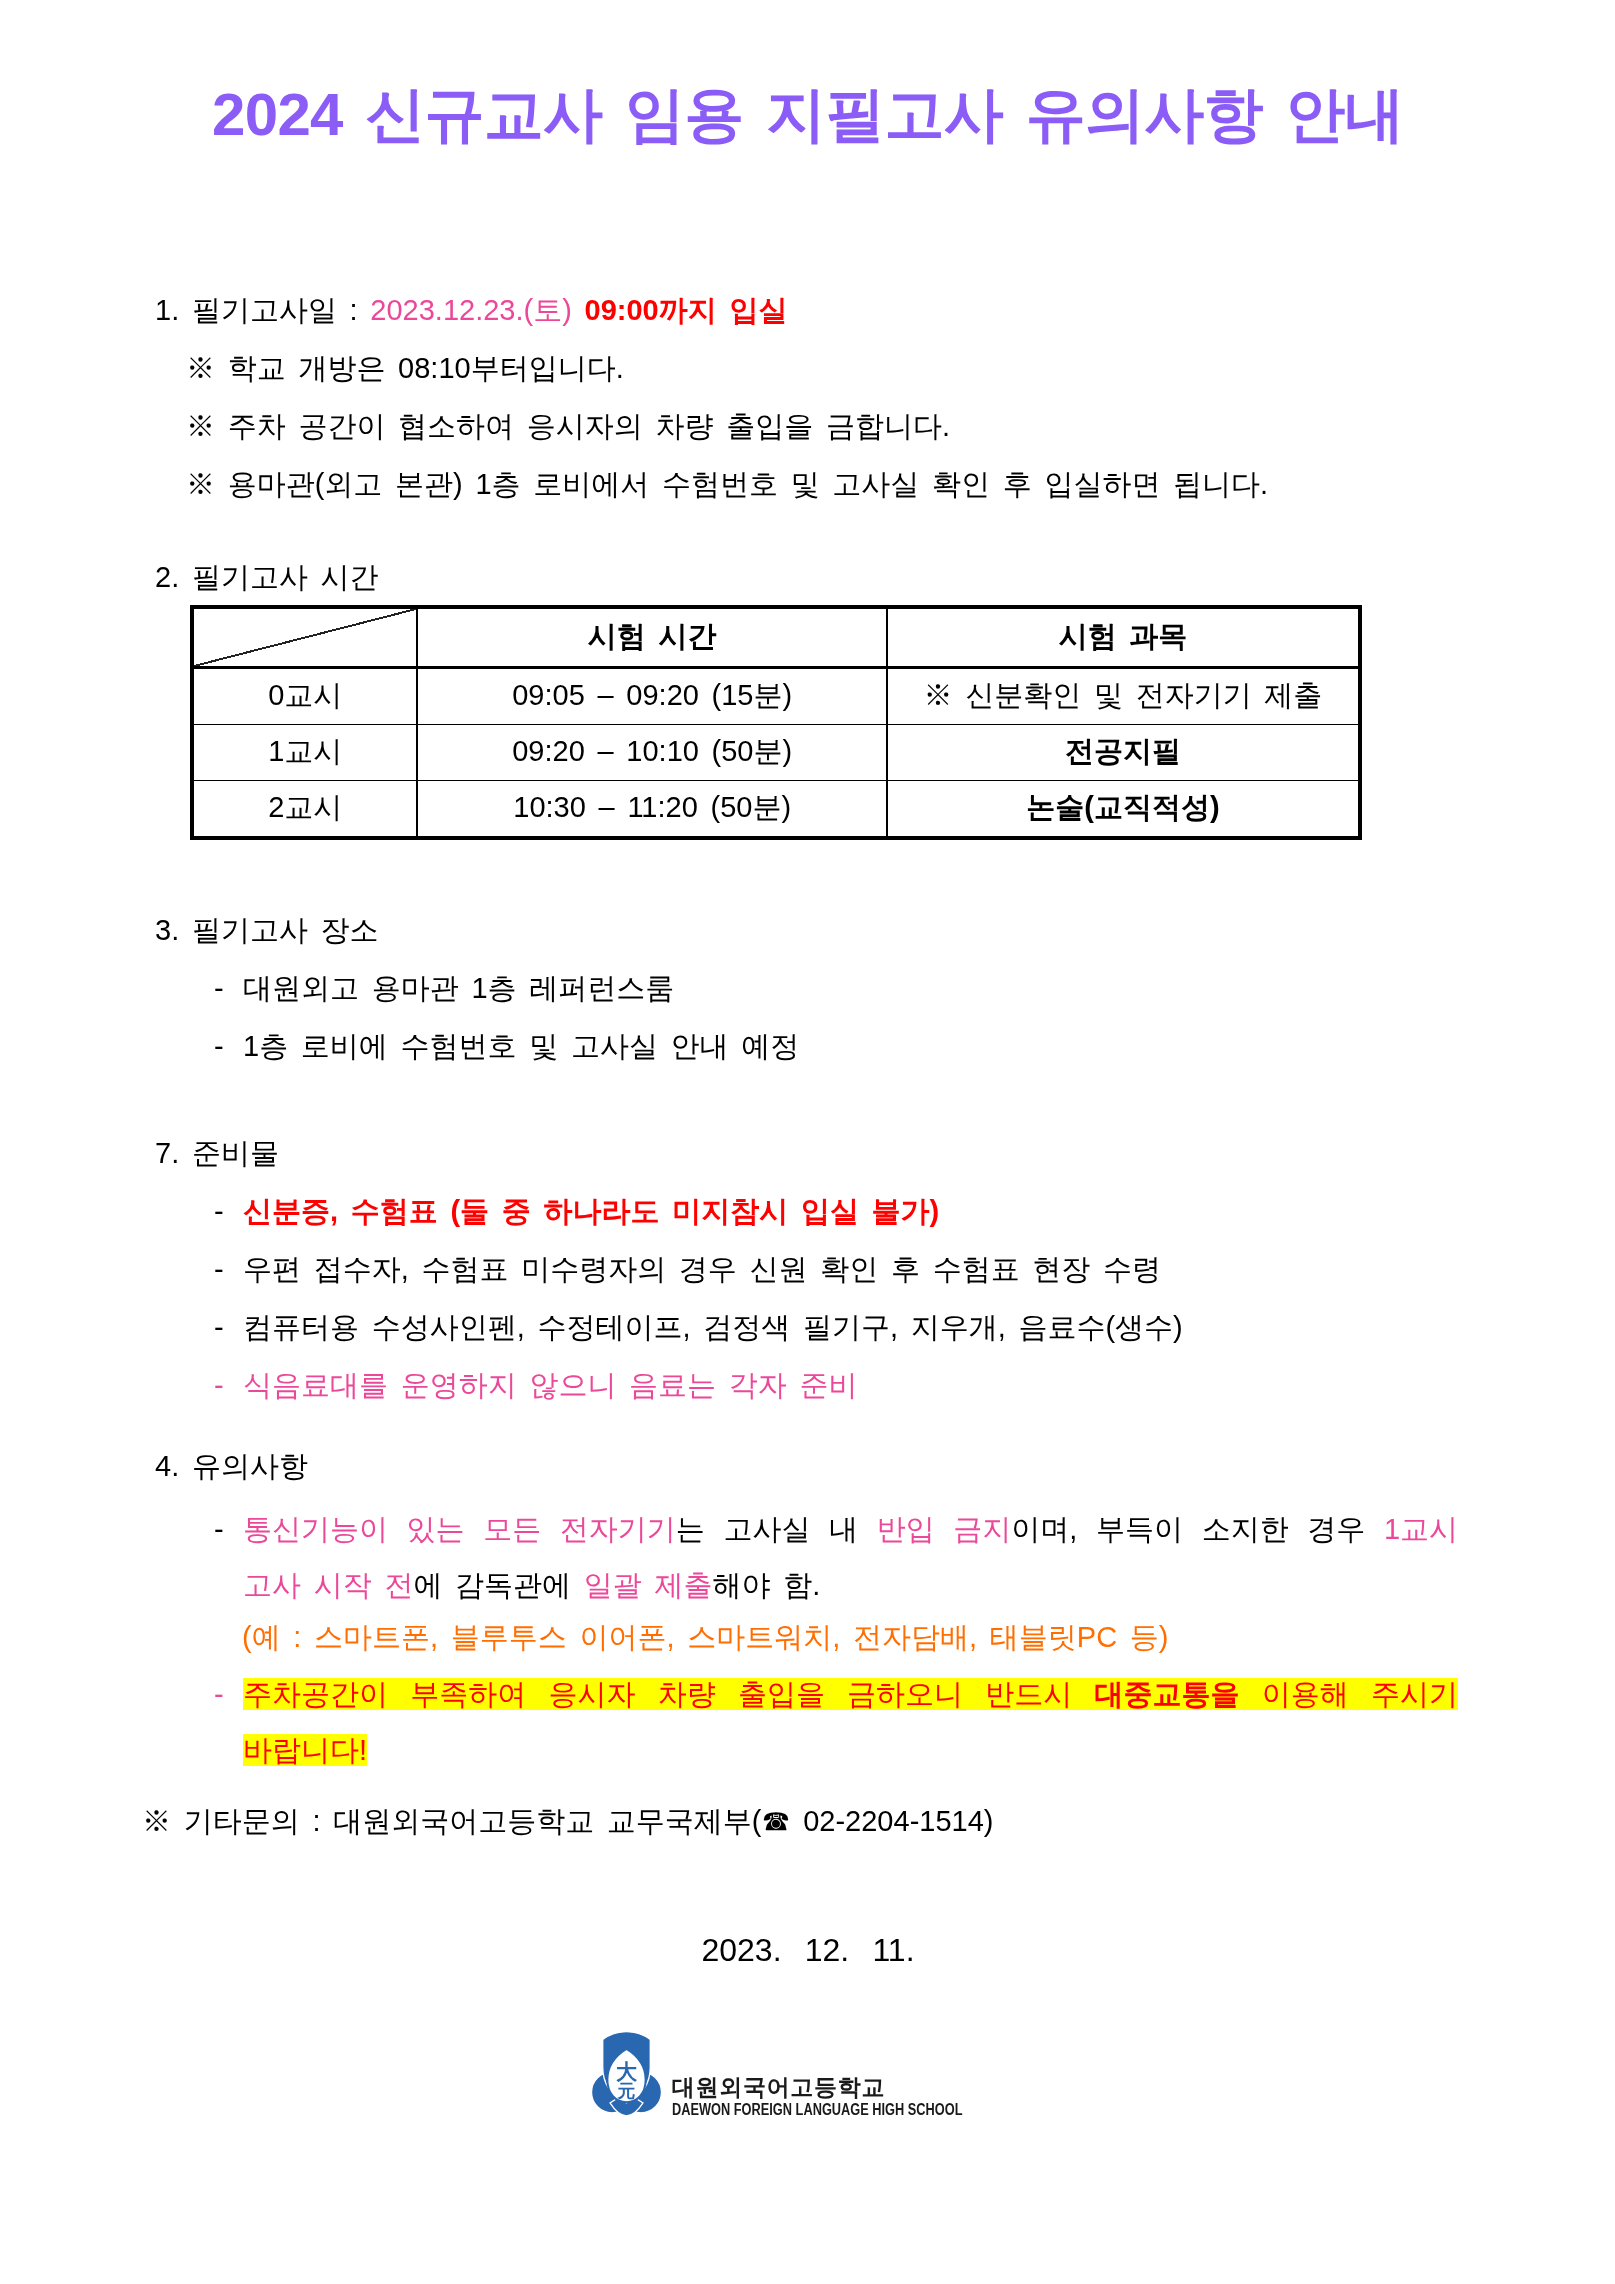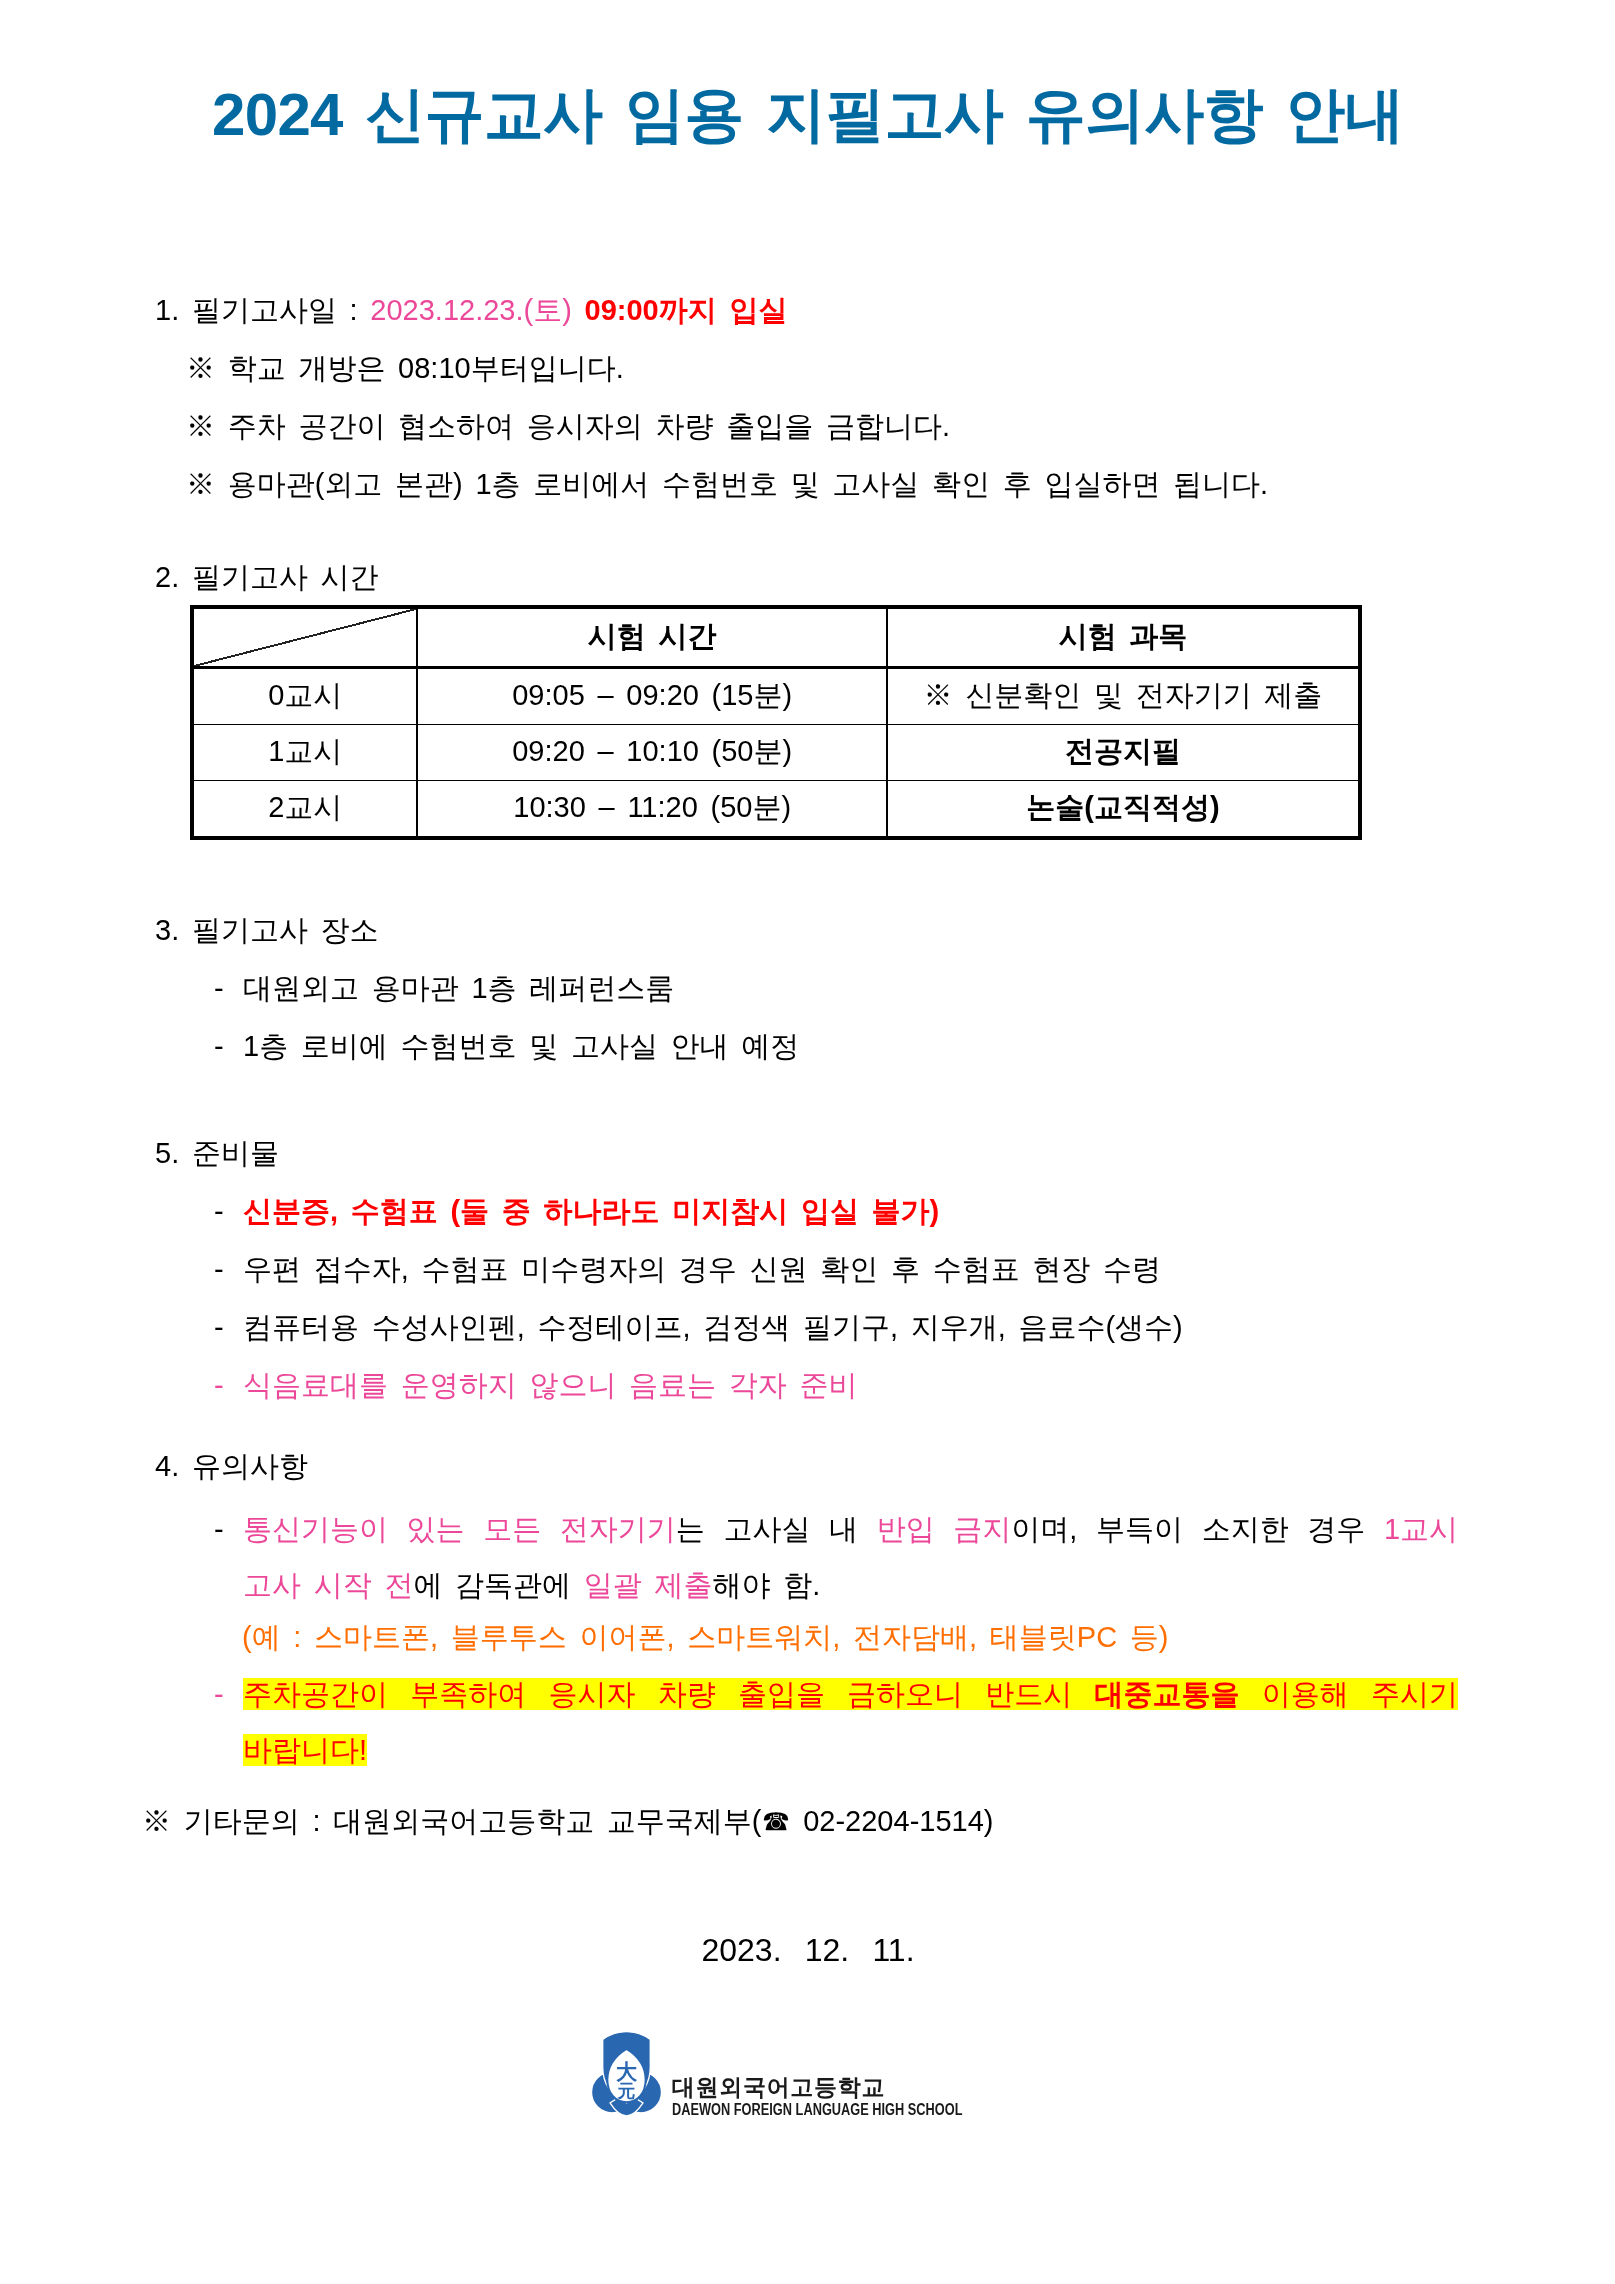--- a/index.html
+++ b/index.html
@@ -15,21 +15,21 @@
     box-sizing: border-box;
     padding-top: 77px;
     overflow: hidden;
     font-family: "Liberation Sans", sans-serif;
     color: #000000;
   }
   .doc-title {
     text-align: center;
     font-size: 60px;
     font-weight: 700;
-    color: #0369a1;
+    color: #8b5cf6;
     line-height: 1.25;
     letter-spacing: -0.7px;
     word-spacing: 6.5px;
   }
   .content {
     margin-left: 155px;
     margin-right: 158px;
     font-size: 29px;
     word-spacing: 0.16em;
     word-break: keep-all;
@@ -212,21 +212,21 @@
         <span class="dash">-</span>
         <span class="btext">대원외고 용마관 1층 레퍼런스룸</span>
       </div>
       <div class="bullet">
         <span class="dash">-</span>
         <span class="btext">1층 로비에 수험번호 및 고사실 안내 예정</span>
       </div>
     </div>
 
     <div class="sec4">
-      <div class="heading">5. 준비물</div>
+      <div class="heading">7. 준비물</div>
       <div class="bullet">
         <span class="dash">-</span>
         <span class="btext red">신분증, 수험표 (둘 중 하나라도 미지참시 입실 불가)</span>
       </div>
       <div class="bullet">
         <span class="dash">-</span>
         <span class="btext">우편 접수자, 수험표 미수령자의 경우 신원 확인 후 수험표 현장 수령</span>
       </div>
       <div class="bullet">
         <span class="dash">-</span>

